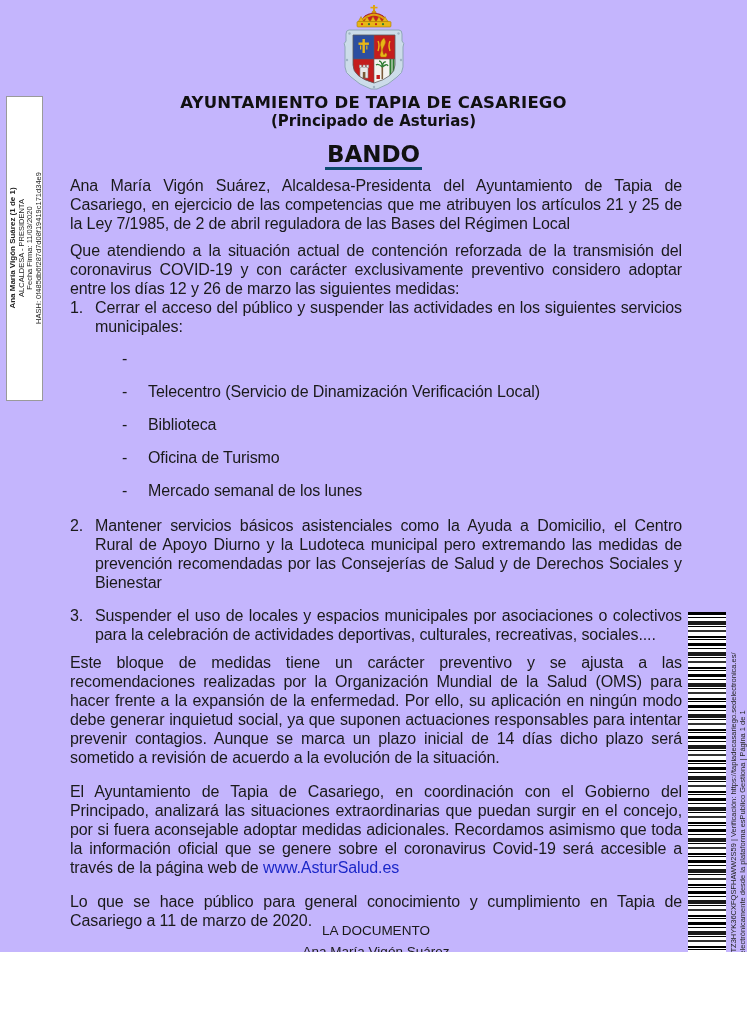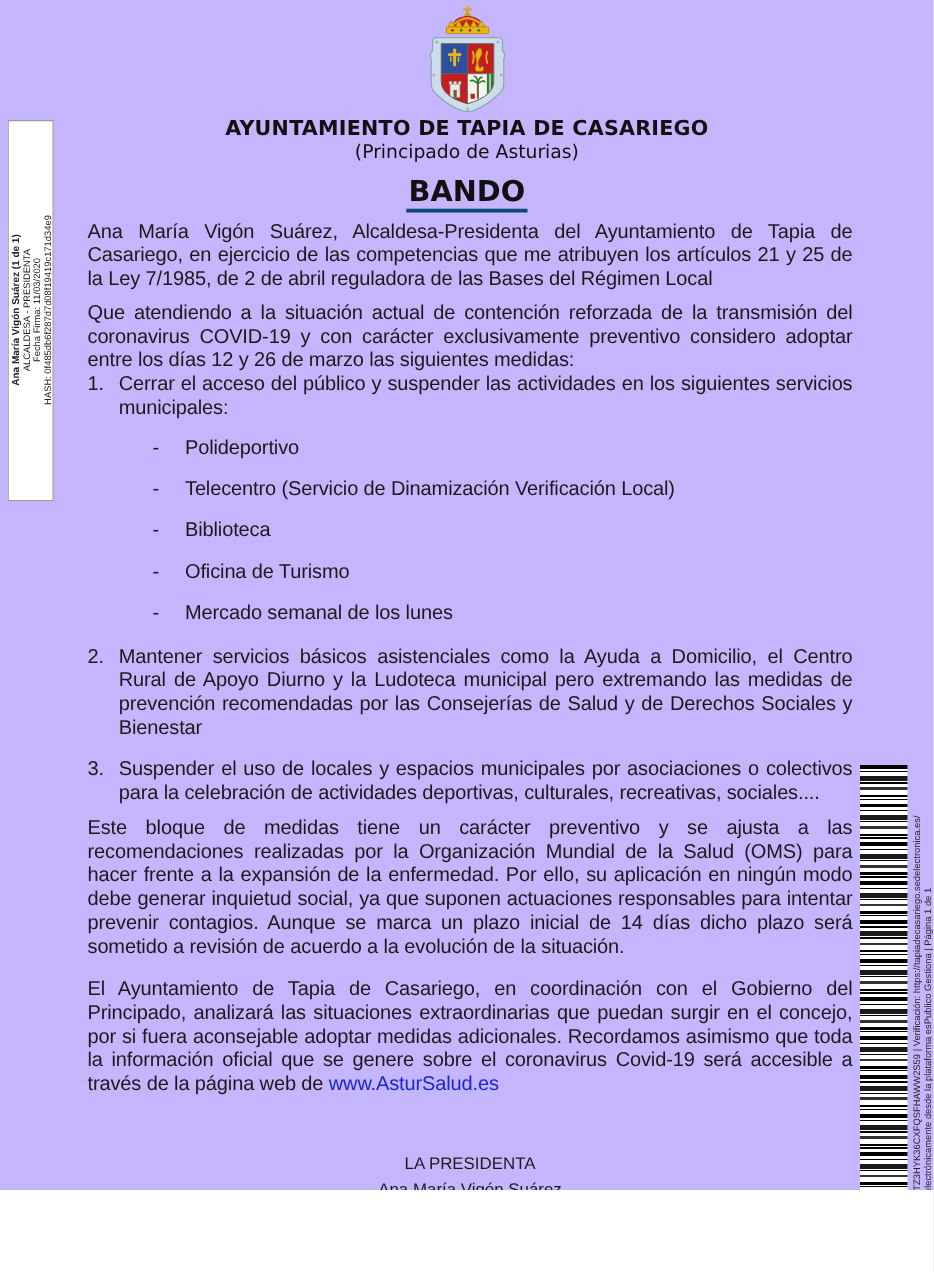--- a/index.html
+++ b/index.html
@@ -14,21 +14,21 @@
 
   
   .crest{position:absolute;left:329px;top:5px;width:90px;height:88px;}
   .header{position:absolute;left:0;top:93px;width:747px;text-align:center;}
   .header .muni{
     font-family:"DejaVu Sans", sans-serif;
     font-weight:bold;font-size:16.5px;line-height:19px;letter-spacing:.2px;color:#111;
   }
   .header .region{
     font-family:"DejaVu Sans", sans-serif;
-    font-weight:normal;font-size:15px;line-height:18px;color:#111;
+    font-weight:bold;font-size:15px;line-height:18px;color:#111;
   }
   .header .bando{
     margin-top:11px;
     font-family:"DejaVu Sans", sans-serif;
     font-weight:bold;font-size:23px;color:#111;
   }
   .header .bando span{border-bottom:3px solid #0c4a6e;display:inline-block;padding:0 2px 0 2px;}
 
   
   .doc{
@@ -175,21 +175,20 @@
     <p class="p-preamble">Que atendiendo a la situación actual de contención reforzada de la transmisión del coronavirus COVID-19 y con carácter exclusivamente preventivo  considero adoptar entre los días 12 y 26 de marzo las siguientes medidas:</p>
 
     <div class="measure m1">
       <span class="num">1.</span>
       <span class="mtext">Cerrar el acceso del público y suspender las actividades  en los siguientes servicios municipales:</span>
     </div>
 
     <ul class="sublist">
       <li>
         <span class="dash">-</span>
-        <span class="stext">Polideportivo</span>
       </li>
       <li>
         <span class="dash">-</span>
         <span class="stext">Telecentro (Servicio de Dinamización Verificación Local)</span>
       </li>
       <li>
         <span class="dash">-</span>
         <span class="stext">Biblioteca</span>
       </li>
       <li>
@@ -209,24 +208,25 @@
 
     <div class="measure m3">
       <span class="num">3.</span>
       <span class="mtext">Suspender el  uso de locales y espacios municipales por asociaciones o colectivos para la celebración de actividades deportivas, culturales, recreativas, sociales....</span>
     </div>
 
     <p class="p-oms">Este bloque de medidas tiene un carácter preventivo y se ajusta a las recomendaciones realizadas por la Organización Mundial de la Salud (OMS) para hacer frente a la expansión de la enfermedad. Por ello, su aplicación en ningún modo debe generar inquietud social, ya que suponen actuaciones responsables para intentar prevenir contagios. Aunque se marca un plazo inicial de 14 días dicho plazo será sometido a revisión de acuerdo a la evolución de la situación.</p>
 
     <p class="p-coord"><span>El Ayuntamiento de Tapia de Casariego, en coordinación con   el  Gobierno del Principado, analizará las situaciones extraordinarias que puedan surgir en el concejo, por si fuera aconsejable adoptar medidas adicionales. Recordamos asimismo que toda la información oficial que se genere sobre el coronavirus Covid-19 será accesible a través de la página web de </span><a class="weblink">www.AsturSalud.es</a></p>
 
+    <p class="p-closing">Lo que se hace público para general conocimiento y cumplimiento en Tapia de Casariego a 11 de marzo de 2020.</p>
   </div>
 
   <div class="sign">
-    <div>LA PRESIDENTA</div>
+    <div>LA DOCUMENTO</div>
     <div>Ana María Vigón Suárez</div>
     <div>DOCUMENTO FIRMADO AYUNTAMIENTO</div>
   </div>
 
   <div class="left-stamp"></div>
   <div class="left-stamp-text">
     <div class="b">Ana María Vigón Suárez (1 de 1)</div>
     <div>ALCALDESA - PRESIDENTA</div>
     <div>Fecha Firma: 11/03/2020</div>
     <div>HASH: 0f485db6f287d7d08f19419c171d34e9</div>

